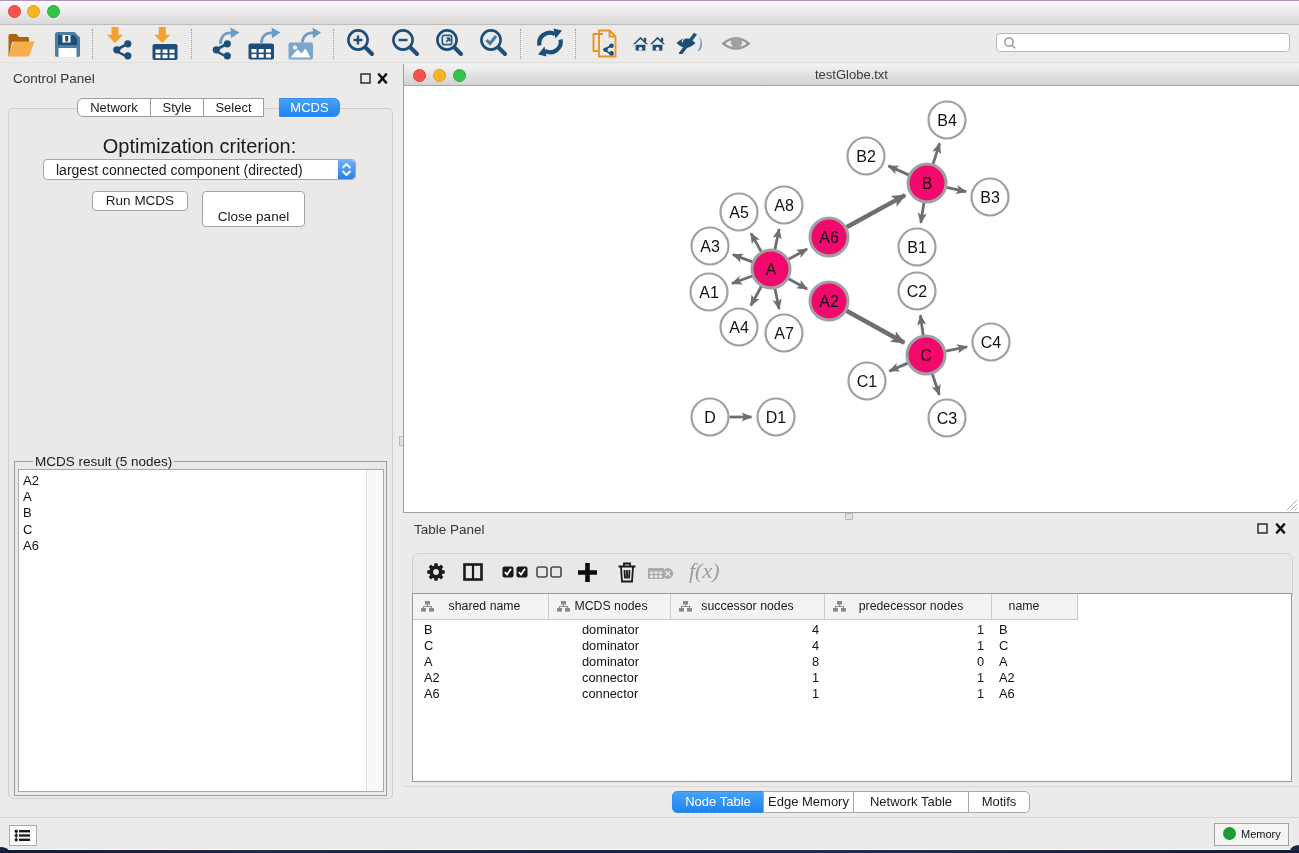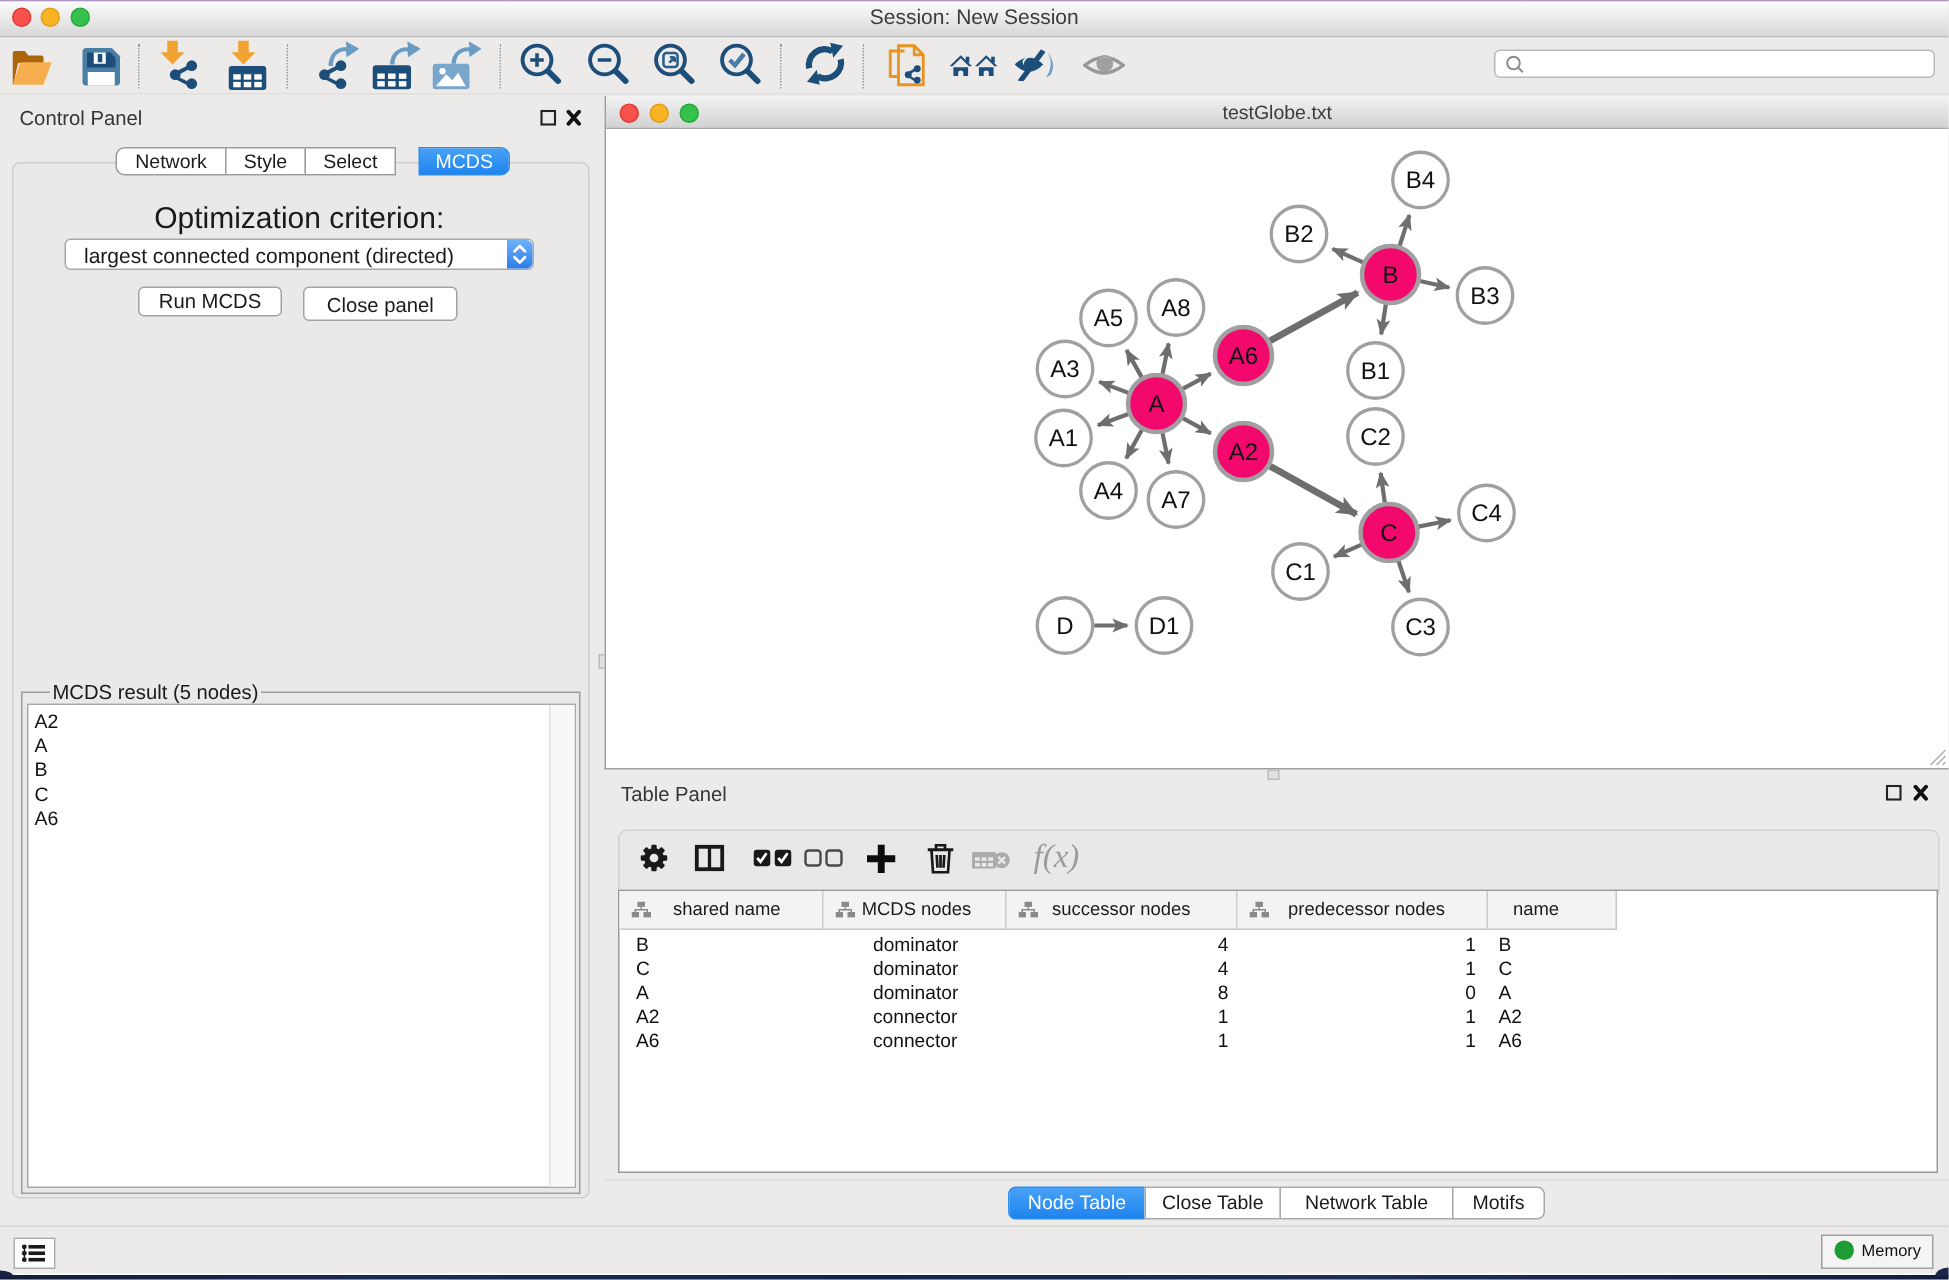--- a/index.html
+++ b/index.html
@@ -43,21 +43,20 @@
 #listbtn{position:absolute;left:9px;top:7px;width:26px;height:19px;background:#fdfdfd;border:1px solid #ababab;}
 text{font-family:"Liberation Sans",sans-serif;}
 </style>
 </head>
 <body>
 <div class="abs" id="topstrip"></div>
 <div class="abs" id="titlebar">
   <div class="tl" style="left:8px;background:#f8524c;border:1px solid #e03e38;"></div>
   <div class="tl" style="left:27px;background:#f8b424;border:1px solid #e09e1a;"></div>
   <div class="tl" style="left:47px;background:#35c24c;border:1px solid #27a83b;"></div>
-  <div class="t">Session: New Session</div>
 </div>
 <div class="abs" id="toolbar">
   <svg class="abs" style="left:8px;top:7px" width="27" height="26" viewBox="0 0 27 26">
     <path d="M0.5,24.5 L0.5,3.5 Q0.5,2 2,2 L8.5,2 L11,5 L19.5,5 Q21,5 21,6.5 L21,10 L4,10 L0.9,24.5 Z" fill="#ab660c"></path>
     <path d="M0.5,24.5 L5.5,9.5 L26.5,9.5 L21,24.5 Z" fill="#f6ae4e"></path>
   </svg>
   <svg class="abs" style="left:54px;top:6px" width="27" height="27" viewBox="0 0 27 27">
     <path d="M1,3.5 Q1,1 3.5,1 L20.5,1 L26,6.5 L26,23.5 Q26,26 23.5,26 L3.5,26 Q1,26 1,23.5 Z" fill="#4a7fa5"></path>
     <path d="M4,4 L19.5,4 L23,7.5 L23,14 L4,14 Z" fill="#1c4e79"></path>
     <rect x="8.5" y="4" width="8" height="7.5" fill="#fff"></rect>
@@ -218,21 +217,21 @@
 <div class="abs" style="left:8px;top:135px;width:383px;text-align:center;font-size:20px;color:#1a1a1a;">Optimization criterion:</div>
 <div class="abs" style="left:43px;top:159px;width:311px;height:19px;background:#fff;border:1px solid #a8a8a8;border-radius:4px;">
   <span style="position:absolute;left:12px;top:2px;font-size:14px;color:#1a1a1a;">largest connected component (directed)</span>
   <span style="position:absolute;right:0;top:0;width:17px;height:19px;background:linear-gradient(#6fb1f9,#2e7de8);border-radius:0 4px 4px 0;"></span>
   <svg style="position:absolute;right:2px;top:2px" width="13" height="15" viewBox="0 0 13 15">
       <path d="M3,5.5 L6.5,2 L10,5.5" fill="none" stroke="#fff" stroke-width="1.8" stroke-linecap="round" stroke-linejoin="round"></path>
       <path d="M3,9.5 L6.5,13 L10,9.5" fill="none" stroke="#fff" stroke-width="1.8" stroke-linecap="round" stroke-linejoin="round"></path>
     </svg>
 </div>
 <div class="abs" style="left:92px;top:191px;width:94px;height:17px;background:#fff;border:1px solid #a3a3a3;border-radius:4px;text-align:center;font-size:13.5px;color:#1a1a1a;padding-top:1px;">Run MCDS</div>
-<div class="abs" style="left:202px;top:191px;width:101px;height:17px;background:#fff;border:1px solid #a3a3a3;border-radius:4px;text-align:center;font-size:13.5px;color:#1a1a1a;padding-top:4px;">Close panel</div>
+<div class="abs" style="left:202px;top:191px;width:101px;height:17px;background:#fff;border:1px solid #a3a3a3;border-radius:4px;text-align:center;font-size:13.5px;color:#1a1a1a;padding-top:17px;">Close panel</div>
 <fieldset class="abs" style="left:14px;top:454px;width:371px;height:340px;margin:0;padding:0;border:1px solid #9d9d9d;background:#eae9e8;">
   <legend style="margin-left:18px;padding:0 2px;font-size:13.5px;color:#1a1a1a;">MCDS result (5 nodes)</legend>
 </fieldset>
 <div class="abs" style="left:18px;top:469px;width:364px;height:321px;background:#fff;border:1px solid #a8a8a8;font-size:13px;color:#111;">
   <div style="position:absolute;left:4px;top:3px;line-height:16.2px;">A2<br>A<br>B<br>C<br>A6</div>
   <div style="position:absolute;right:0;top:0;width:16px;height:321px;background:#f8f8f7;border-left:1px solid #e2e2e2;"></div>
 </div>
 <div class="abs" style="left:399px;top:436px;width:5px;height:8px;background:#e2e1e0;border:1px solid #bbb;"></div>
 <div class="abs" id="netwin"></div>
 <div class="abs" style="left:404px;top:64px;width:0;height:0;border-top:4px solid #3e6fd0;border-right:4px solid transparent;"></div>
@@ -470,21 +469,21 @@
   <div class="trow" style="left:0;top:92px;width:664px;">
     <span class="cell" style="left:11px;">A6</span>
     <span class="cell" style="left:169px;">connector</span>
     <span class="cell num" style="left:306px;width:100px;">1</span>
     <span class="cell num" style="left:471px;width:100px;">1</span>
     <span class="cell" style="left:586px;">A6</span>
   </div>
 </div>
 <div class="abs" style="left:403px;top:786px;width:896px;height:1px;background:#d9d9d9;"></div>
 <div class="btab" style="left:672px;width:90px;border-radius:5px 0 0 5px;background:linear-gradient(#47a2f5,#2084ee);color:#fff;border-color:#2e8fef;">Node Table</div>
-<div class="btab" style="left:763px;width:89px;">Close Table</div>
+<div class="btab" style="left:763px;width:89px;">Edge Memory</div>
 <div class="btab" style="left:853px;width:114px;">Network Table</div>
 <div class="btab" style="left:968px;width:60px;border-radius:0 5px 5px 0;">Motifs</div>
 <div class="abs" id="statusbar">
   <div id="listbtn">
       <svg width="24" height="17" viewBox="0 0 24 17" style="position:absolute;left:1px;top:1px">
         <g fill="#1a1a1a">
           <rect x="4.8" y="4" width="0.9" height="9.5"></rect>
           <rect x="8" y="3" width="11" height="2.4"></rect>
           <rect x="8" y="7.3" width="11" height="2.4"></rect>
           <rect x="8" y="11.6" width="11" height="2.4"></rect>

